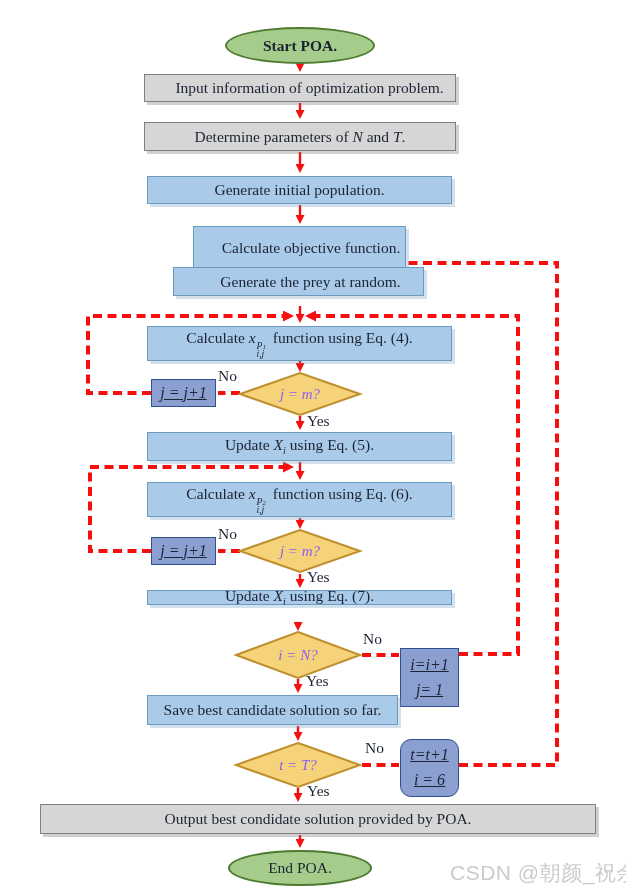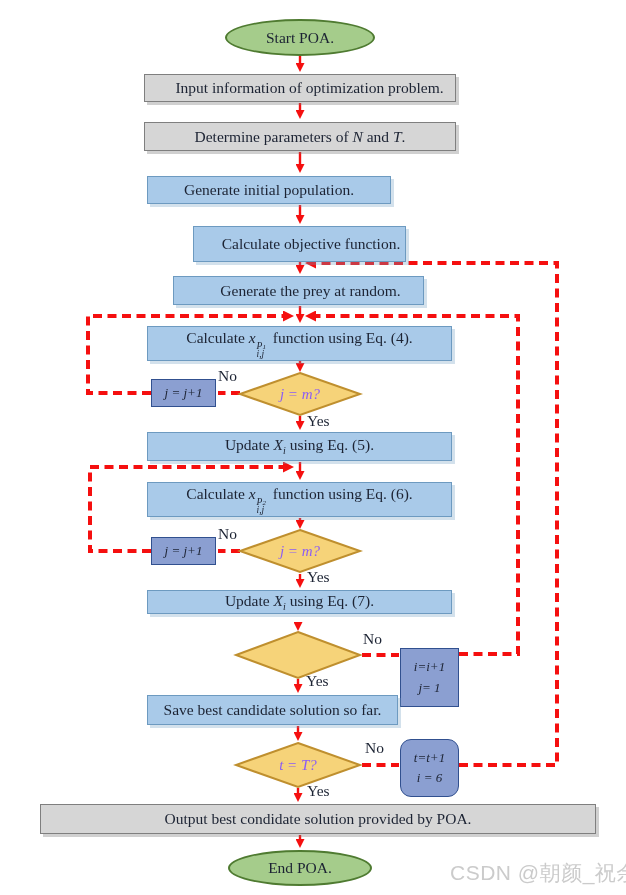--- a/index.html
+++ b/index.html
@@ -6,22 +6,22 @@
   #stage{position:relative;width:626px;height:895px;background:#ffffff;overflow:hidden;
          font-family:"Liberation Serif",serif;}
   svg.layer{position:absolute;left:0;top:0;width:626px;height:895px;}
 
   .box{position:absolute;display:flex;align-items:center;justify-content:center;
        box-sizing:border-box;text-align:center;color:#1c2333;line-height:1.15;}
   .gray{background:#d6d6d6;border:1.6px solid #7f7f7f;
         box-shadow:3px 3px 0 rgba(120,120,120,0.35);font-size:15.5px;}
   .blue{background:#a9cae9;border:1.6px solid #6d9ac0;
         box-shadow:3px 3px 0 rgba(109,154,192,0.30);font-size:15.5px;}
-  .counter{background:#8b9fd1;border:1.6px solid #31508f;font-size:13px;
-           font-style:italic;flex-direction:column;line-height:1.55;}
+  .counter{background:#8b9fd1;border:1.6px solid #31508f;font-size:16px;
+           font-style:italic;flex-direction:column;line-height:1.55;text-decoration:underline;}
   .ellipse{border-radius:50%;background:#a5cc8b;border:2px solid #4f7b31;font-size:15.5px;}
   .dlabel{position:absolute;display:flex;align-items:center;justify-content:center;
           font-style:italic;font-size:15px;color:#8b5cf6;}
   .edge{position:absolute;font-size:15.5px;color:#1c2333;}
   .txt i{font-style:italic;}
   .ss{display:inline-flex;flex-direction:column;align-items:flex-start;vertical-align:-6px;
       font-style:italic;line-height:0.85;font-size:9.5px;margin:7px 3px 0 1px;}
   .ss .tiny{font-size:7px;}
   sub.mi{font-size:10px;font-style:italic;}
   .watermark{position:absolute;left:450px;top:859px;font-family:"Liberation Sans",sans-serif;
@@ -73,41 +73,41 @@
       <line x1="300" y1="518" x2="300" y2="521" marker-end="url(#ah)"></line>
       <line x1="300" y1="574" x2="300" y2="580" marker-end="url(#ah)"></line>
       <line x1="298" y1="622" x2="298" y2="623" marker-end="url(#ah)"></line>
       <line x1="298" y1="679" x2="298" y2="685" marker-end="url(#ah)"></line>
       <line x1="298" y1="726" x2="298" y2="733" marker-end="url(#ah)"></line>
       <line x1="298" y1="788" x2="298" y2="794" marker-end="url(#ah)"></line>
       <line x1="300" y1="835" x2="300" y2="840" marker-end="url(#ah)"></line>
     </g>
   </svg>
 
-  <div class="box ellipse" style="left:225px;top:19px;width:150px;height:37px;">
+  <div class="box ellipse" style="left:225px;top:27px;width:150px;height:37px;font-weight:bold;">
     <span class="txt">Start POA.</span>
   </div>
 
   <div class="box gray" style="left:144px;top:74px;width:312px;height:28px;padding-left:19px;">
     <span class="txt">Input information of optimization problem.</span>
   </div>
 
   <div class="box gray" style="left:144px;top:122px;width:312px;height:29px;">
     <span class="txt"><span>Determine parameters of </span><i>N</i><span> and </span><i>T</i><span>.</span></span>
   </div>
 
-  <div class="box blue" style="left:147px;top:176px;width:244px;height:28px;">
+  <div class="box blue" style="left:147px;top:176px;width:305px;height:28px;">
     <span class="txt">Generate initial population.</span>
   </div>
 
-  <div class="box blue" style="left:193px;top:226px;width:213px;height:36px;padding-left:23px;">
+  <div class="box blue" style="left:193px;top:226px;width:213px;height:44px;padding-left:23px;">
     <span class="txt">Calculate objective function.</span>
   </div>
 
-  <div class="box blue" style="left:173px;top:276px;width:251px;height:29px;padding-left:24px;">
+  <div class="box blue" style="left:173px;top:267px;width:251px;height:29px;padding-left:24px;">
     <span class="txt">Generate the prey at random.</span>
   </div>
 
   <div class="box blue" style="left:147px;top:326px;width:305px;height:35px;">
     <span class="txt"><span>Calculate </span><i>x</i><span class="ss">
           <span><span>P</span><span class="tiny">1</span></span>
           <span>i,j</span>
         </span><span> function using Eq. (4).</span></span>
   </div>
 
@@ -123,21 +123,21 @@
     <span class="txt"><span>Calculate </span><i>x</i><span class="ss">
           <span><span>P</span><span class="tiny">2</span></span>
           <span>i,j</span>
         </span><span> function using Eq. (6).</span></span>
   </div>
 
   <div class="box counter" style="left:151px;top:537px;width:65px;height:28px;">
     <span>j = j+1</span>
   </div>
 
-  <div class="box blue" style="left:147px;top:590px;width:305px;height:24px;">
+  <div class="box blue" style="left:147px;top:590px;width:305px;height:15px;">
     <span class="txt"><span>Update </span><i>X</i><sub class="mi">i</sub><span> using Eq. (7).</span></span>
   </div>
 
   <div class="box counter" style="left:400px;top:629px;width:59px;height:59px;margin-top:19px;">
     <span>i=i+1</span>
     <span>j= 1</span>
   </div>
 
   <div class="box blue" style="left:147px;top:695px;width:251px;height:30px;">
     <span class="txt">Save best candidate solution so far.</span>
@@ -151,20 +151,21 @@
   <div class="box gray" style="left:40px;top:804px;width:556px;height:30px;">
     <span class="txt">Output best condidate solution provided by POA.</span>
   </div>
 
   <div class="box ellipse" style="left:228px;top:850px;width:144px;height:36px;">
     <span class="txt">End POA.</span>
   </div>
 
   <div class="dlabel" style="left:240px;top:381px;width:120px;height:26px;">j = m?</div>
   <div class="dlabel" style="left:240px;top:538px;width:120px;height:26px;">j = m?</div>
+  <div class="dlabel" style="left:236px;top:642px;width:124px;height:26px;">i = N?</div>
   <div class="dlabel" style="left:236px;top:752px;width:124px;height:26px;">t = T?</div>
 
   <span class="edge" style="left:218px;top:367px;">No</span>
   <span class="edge" style="left:307px;top:412px;">Yes</span>
   <span class="edge" style="left:218px;top:525px;">No</span>
   <span class="edge" style="left:307px;top:568px;">Yes</span>
   <span class="edge" style="left:363px;top:630px;">No</span>
   <span class="edge" style="left:306px;top:672px;">Yes</span>
   <span class="edge" style="left:365px;top:739px;">No</span>
   <span class="edge" style="left:307px;top:782px;">Yes</span>

